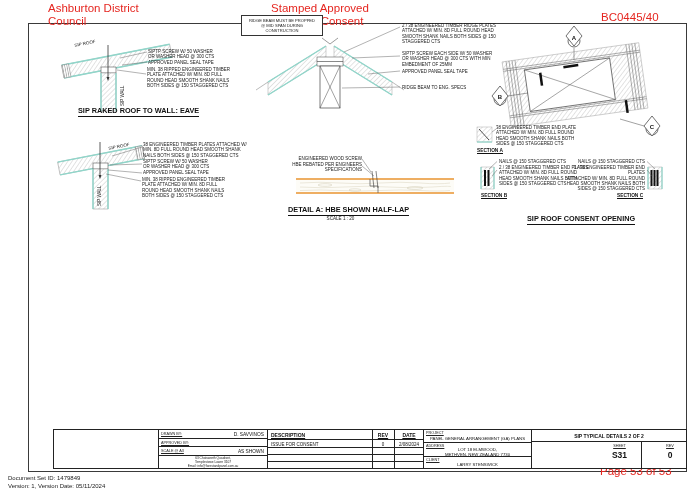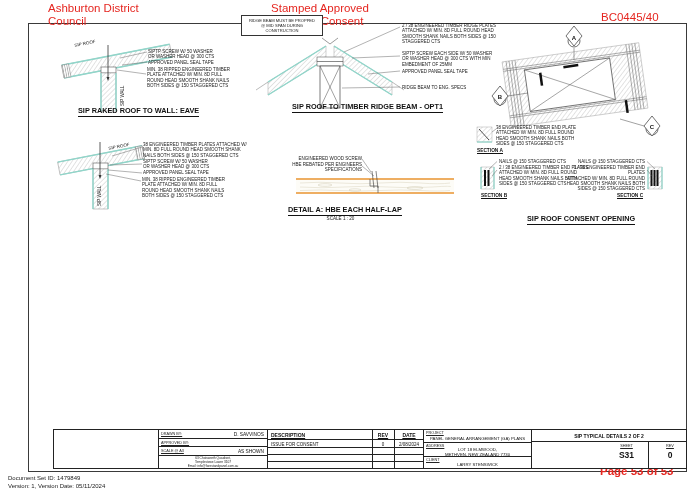--- a/index.html
+++ b/index.html
@@ -182,21 +182,21 @@
       <line x1="647" y1="161.5" x2="655" y2="169" stroke="#555" stroke-width="0.45"></line>
       <line x1="647" y1="170" x2="652" y2="176" stroke="#555" stroke-width="0.45"></line>
     </g>
   </svg>
 
   <div class="red" style="left:48px;top:2px;">Ashburton District
 Council</div>
   <div class="red" style="left:240px;top:2px;width:160px;text-align:center;">Stamped Approved
 Building Consent</div>
   <div class="red" style="left:601px;top:11px;">BC0445/40</div>
-  <div class="red" style="left:600px;top:465px;font-weight:bold;">Page 53 of 53</div>
+  <div class="red" style="left:600px;top:465px;">Page 53 of 53</div>
 
   <div class="foot" style="left:8px;top:475px;">Document Set ID: 1479849</div>
   <div class="foot" style="left:8px;top:483px;">Version: 1, Version Date: 05/11/2024</div>
 
   <div class="lbl rot" style="left:74px;top:43px;transform:rotate(-11deg);">SIP ROOF</div>
   <div class="lbl rot" style="left:120px;top:106px;transform:rotate(-90deg);">SIP WALL</div>
   <div class="lbl" style="left:148px;top:49px;">SIPTP SCREW W/ 50 WASHER
 OR WASHER HEAD @ 300 CTS</div>
   <div class="lbl" style="left:148px;top:60px;">APPROVED PANEL SEAL TAPE</div>
   <div class="lbl" style="left:147px;top:67px;">MIN. 38 RIPPED ENGINEERED TIMBER
@@ -222,26 +222,25 @@
 @ MID SPAN DURING CONSTRUCTION</div>
   <div class="lbl" style="left:402px;top:23px;">2 / 38 ENGINEERED TIMBER RIDGE PLATES
 ATTACHED W/ MIN. 8D FULL ROUND HEAD
 SMOOTH SHANK NAILS BOTH SIDES @ 150
 STAGGERED CTS</div>
   <div class="lbl" style="left:402px;top:51px;">SIPTP SCREW EACH SIDE W/ 50 WASHER
 OR WASHER HEAD @ 300 CTS WITH MIN
 EMBEDMENT OF 25MM</div>
   <div class="lbl" style="left:402px;top:69px;">APPROVED PANEL SEAL TAPE</div>
   <div class="lbl" style="left:402px;top:85px;">RIDGE BEAM TO ENG. SPECS</div>
-  <div class="dtitle" style="left:292px;top:102px;">SIP ROOF TO TIMBER RIDGE BEAM - OPT1</div>
 
   <div class="lbl r" style="left:290px;top:156px;width:72px;">ENGINEERED WOOD SCREW</div>
   <div class="lbl r" style="left:290px;top:162px;width:72px;">HBE REBATED PER ENGINEERS
 SPECIFICATIONS</div>
-  <div class="dtitle" style="left:288px;top:205px;">DETAIL A: HBE EACH HALF-LAP</div>
+  <div class="dtitle" style="left:288px;top:205px;">DETAIL A: HBE SHOWN HALF-LAP</div>
   <div class="scale" style="left:288px;top:216px;width:105px;text-align:center;">SCALE  1 : 20</div>
 
   <div class="lbl" style="left:496px;top:125px;">38 ENGINEERED TIMBER END PLATE
 ATTACHED W/ MIN. 8D FULL ROUND
 HEAD SMOOTH SHANK NAILS BOTH
 SIDES @ 150 STAGGERED CTS</div>
   <div class="seclbl" style="left:477px;top:148px;">SECTION A</div>
   <div class="lbl" style="left:499px;top:159px;">NAILS @ 150 STAGGERED CTS</div>
   <div class="lbl" style="left:499px;top:165px;">2 / 38 ENGINEERED TIMBER END PLATES
 ATTACHED W/ MIN. 8D FULL ROUND
@@ -309,21 +308,21 @@
       <div class="cell" style="left:0;top:27px;width:100%;height:11px;">
         <span class="tb-label" style="position:absolute;left:2px;top:1px;">CLIENT</span>
         <div style="position:absolute;left:0;top:4.5px;width:100%;text-align:center;font-size:4.3px;">LARRY STENSWICK</div>
       </div>
     </div>
 
     <div class="cell" style="left:478px;top:0;width:154px;height:100%;">
       <div class="cell ctr" style="left:0;top:0;width:100%;height:12px;border-bottom:0.7px solid #222;">
         <span style="font-size:5px;font-weight:bold;">SIP TYPICAL DETAILS 2 OF 2</span>
       </div>
-      <div class="cell" style="left:73px;top:12px;width:44px;height:26px;border-right:0.7px solid #222;">
+      <div class="cell" style="left:66px;top:12px;width:44px;height:26px;border-right:0.7px solid #222;">
         <div style="position:absolute;left:0;top:2px;width:100%;text-align:center;" class="tb-label">SHEET</div>
         <div class="tb-big" style="position:absolute;left:0;top:8px;width:100%;text-align:center;">S31</div>
       </div>
       <div class="cell" style="left:122px;top:12px;width:32px;height:26px;">
         <div style="position:absolute;left:0;top:2px;width:100%;text-align:center;" class="tb-label">REV</div>
         <div class="tb-big" style="position:absolute;left:0;top:8px;width:100%;text-align:center;">0</div>
       </div>
     </div>
   </div>
 

